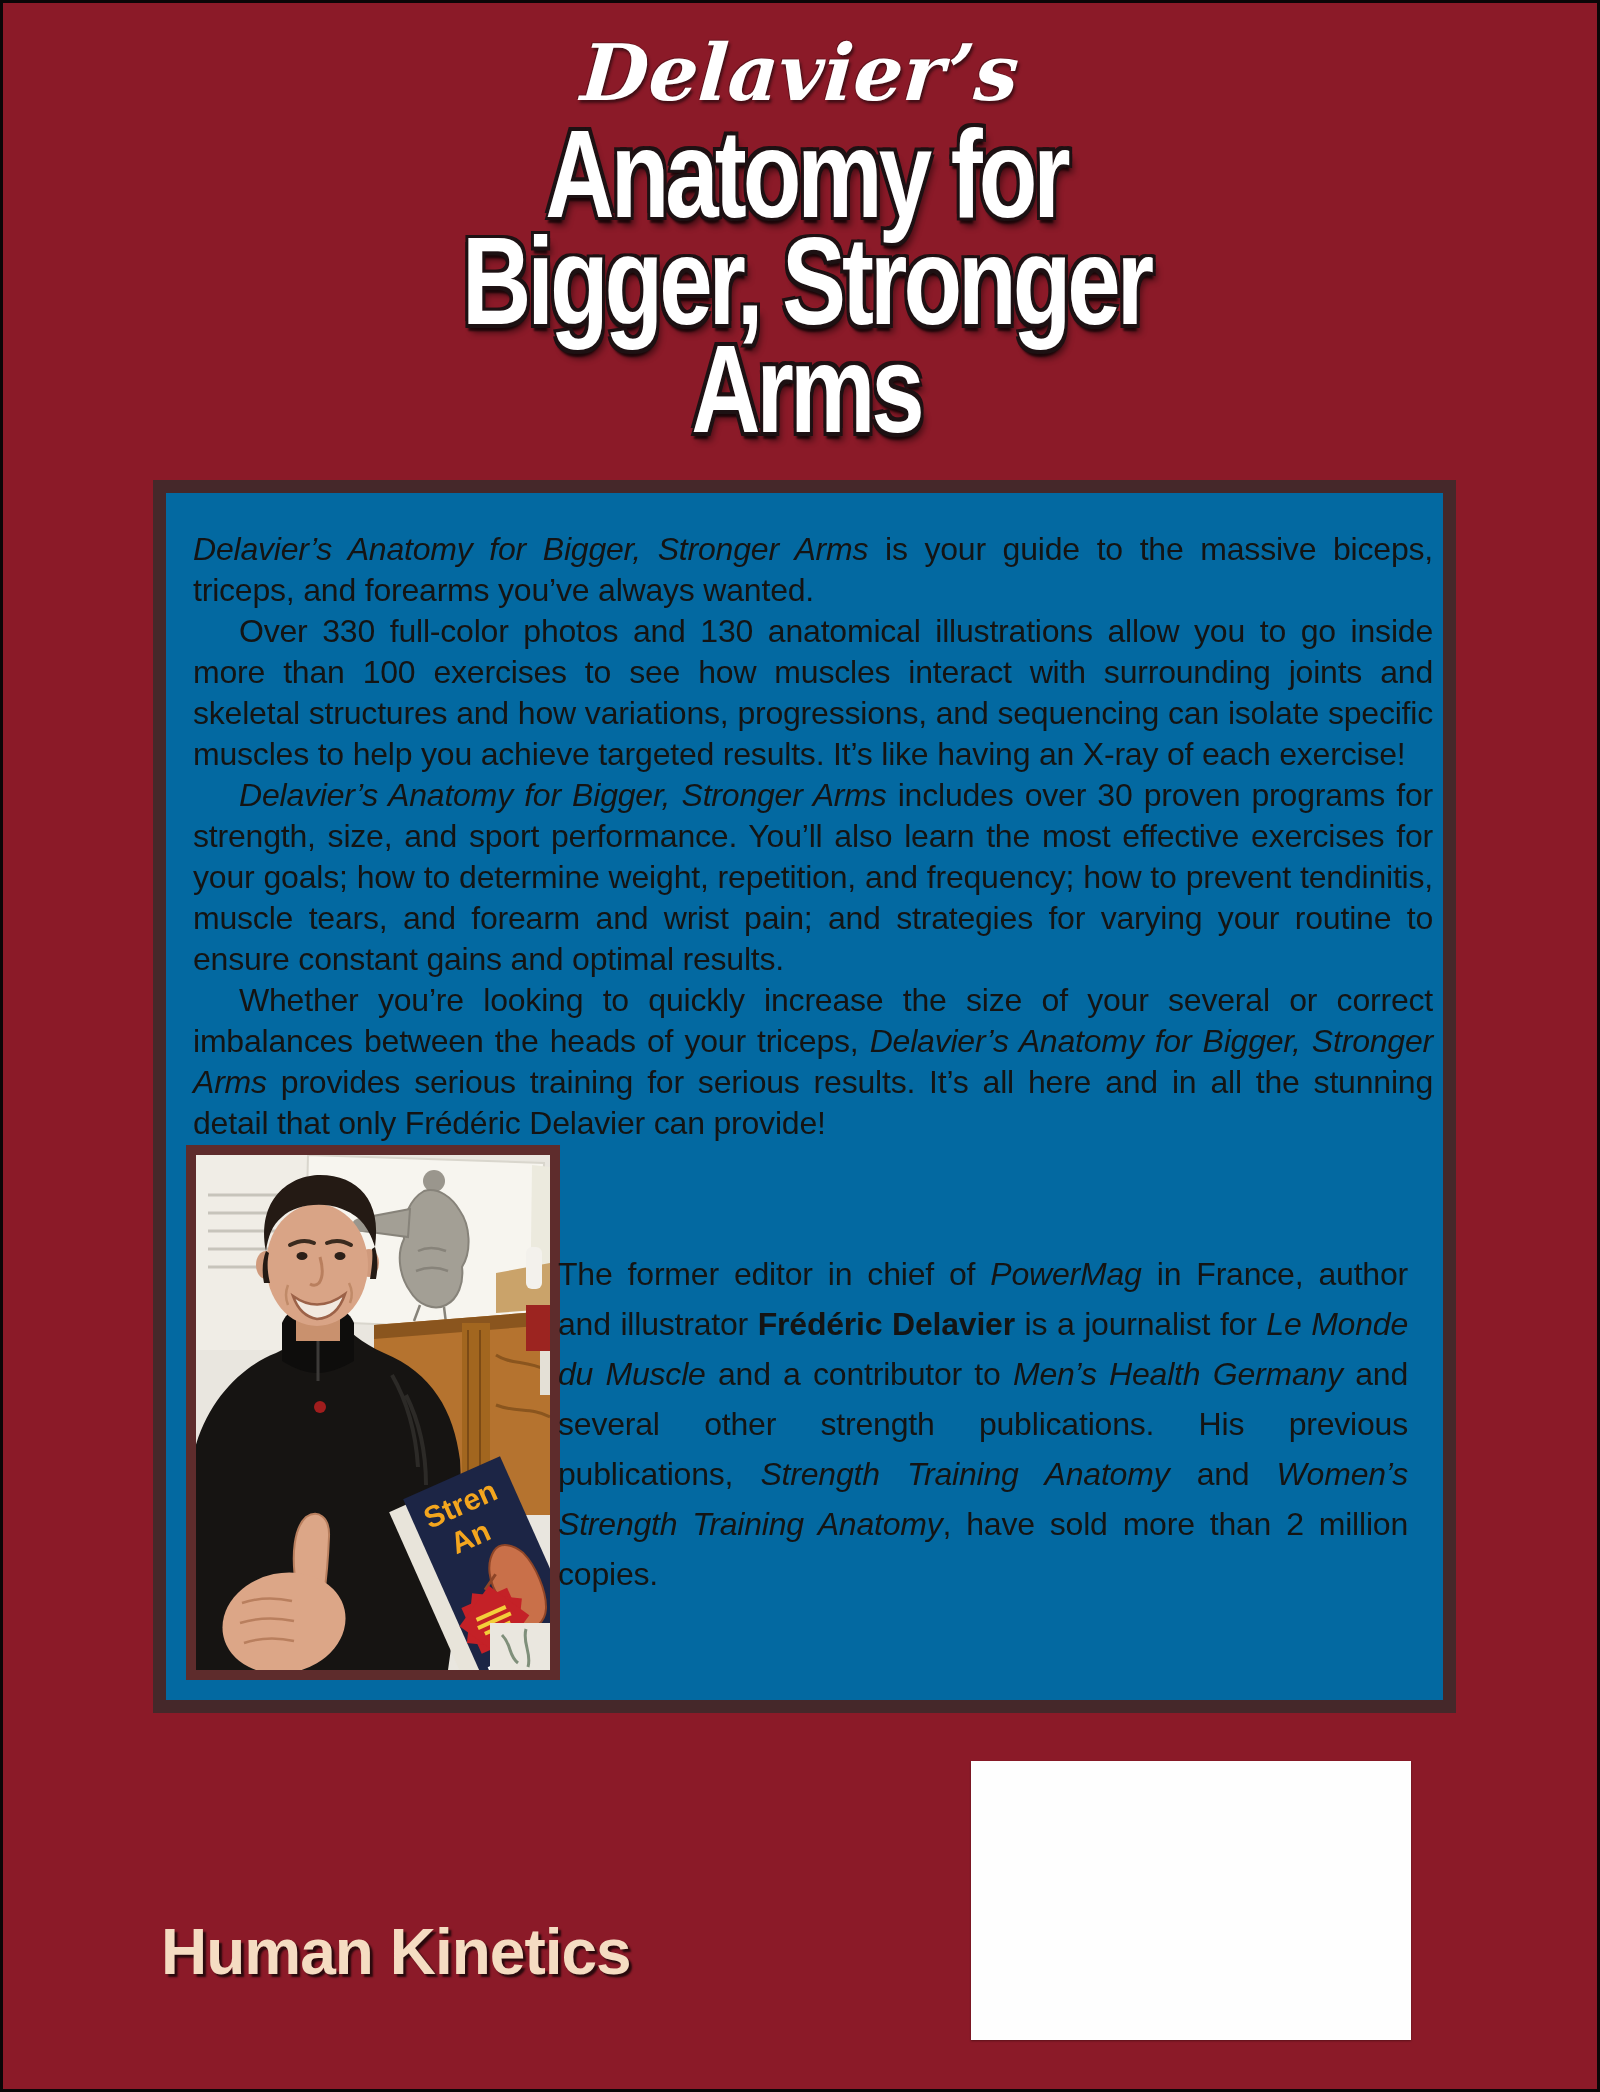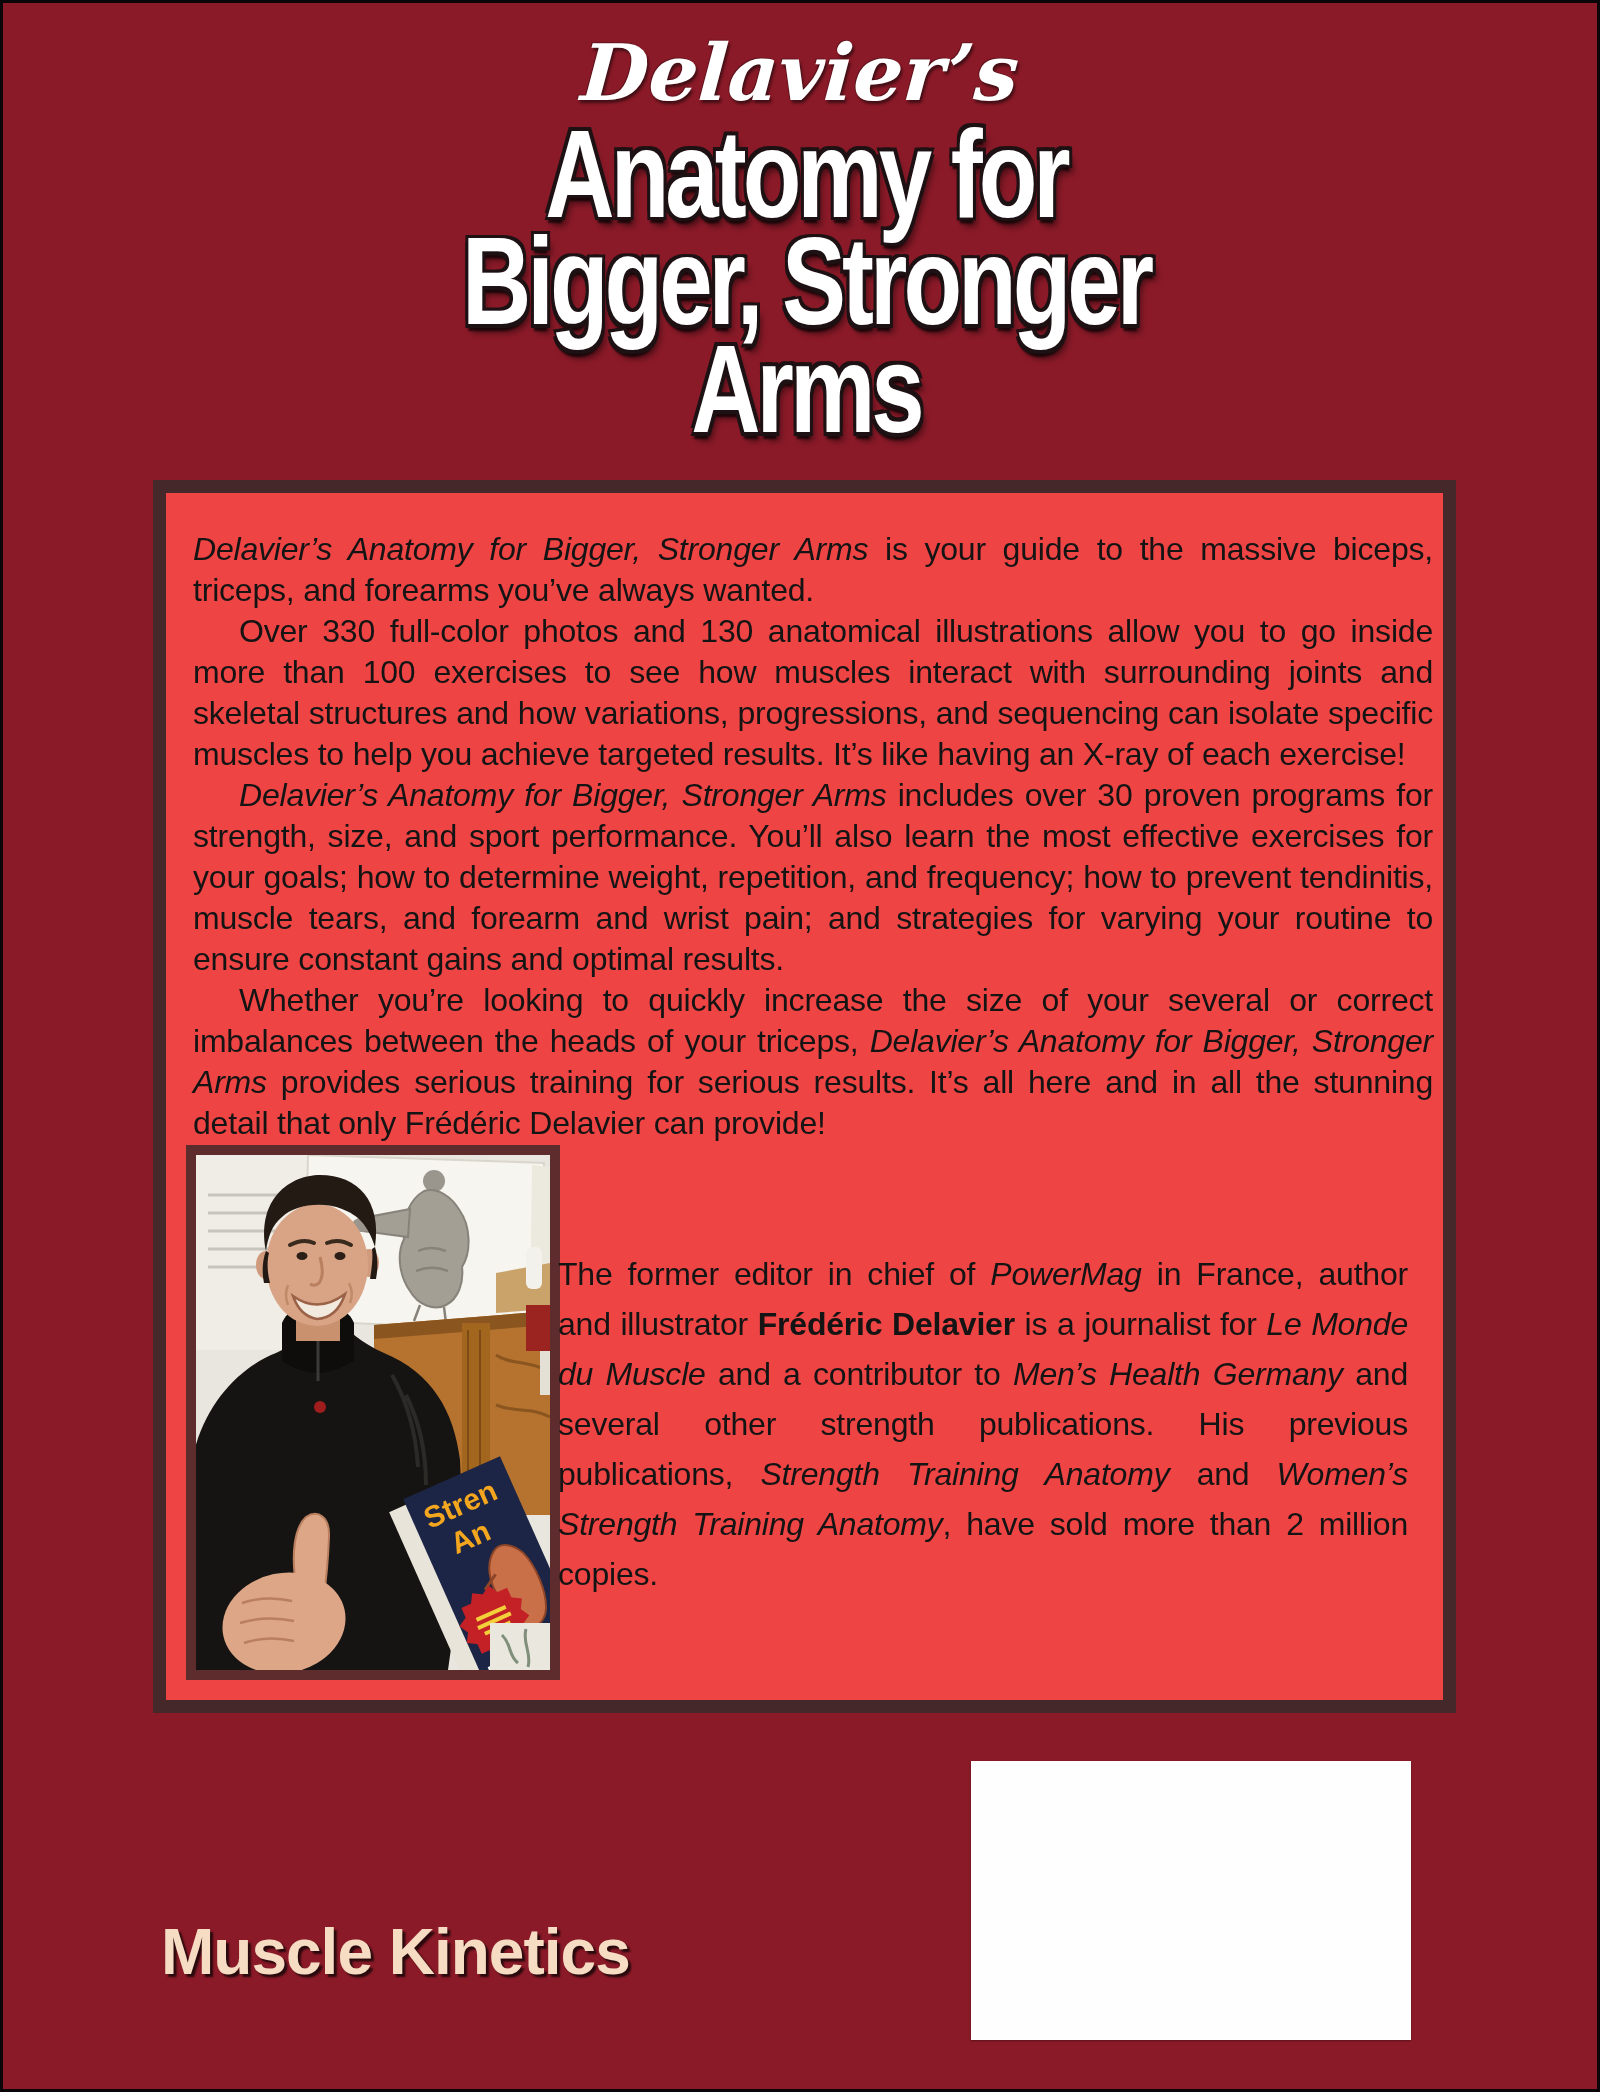--- a/index.html
+++ b/index.html
@@ -35,21 +35,21 @@
       -3px -3px 0 #1d1113, 3px -3px 0 #1d1113,
       -3px  3px 0 #1d1113, 3px  3px 0 #1d1113,
       0 5px 2px rgba(15,5,6,.85),
       4px 7px 6px rgba(0,0,0,.45);
   }
   .main-title .tline{white-space:nowrap;}
   
   .panel{
     position:absolute;left:150px;top:477px;
     width:1277px;height:1207px;
-    background:#ef4444;
+    background:#0369a1;
     border:13px solid #45282a;
     box-sizing:content-box;
   }
   .desc{
     position:absolute;left:27px;top:36px;width:1240px;
     font-size:32px;line-height:41px;
     text-align:justify;color:#141414;
     letter-spacing:-0.2px;
   }
   .desc p{margin:0;}
@@ -200,16 +200,16 @@
         <rect x="294" y="468" width="60" height="47" fill="#eae7df"></rect>
         <path d="M306,480 C 316,490 312,500 322,508 M330,474 C 326,488 336,498 332,512" stroke="#7f8f7a" stroke-width="3" fill="none"></path>
       </g>
     </svg>
   </div>
 
   <div class="bio">
     <p><span>The former editor in chief of </span><span class="it">PowerMag</span><span> in France, author and illustrator </span><span class="bd">Frédéric Delavier</span><span> is a journalist for </span><span class="it">Le Monde du Muscle</span><span> and a contributor to </span><span class="it">Men’s Health Germany</span><span> and several other strength publications. His previous publications, </span><span class="it">Strength Training Anatomy</span><span> and </span><span class="it">Women’s Strength Training Anatomy</span><span>, have sold more than 2 million copies.</span></p>
   </div>
 
-  <div class="publisher">Muscle Kinetics</div>
+  <div class="publisher">Human Kinetics</div>
   <div class="barcode-box"></div>
 
 </div>
 
 </body></html>

